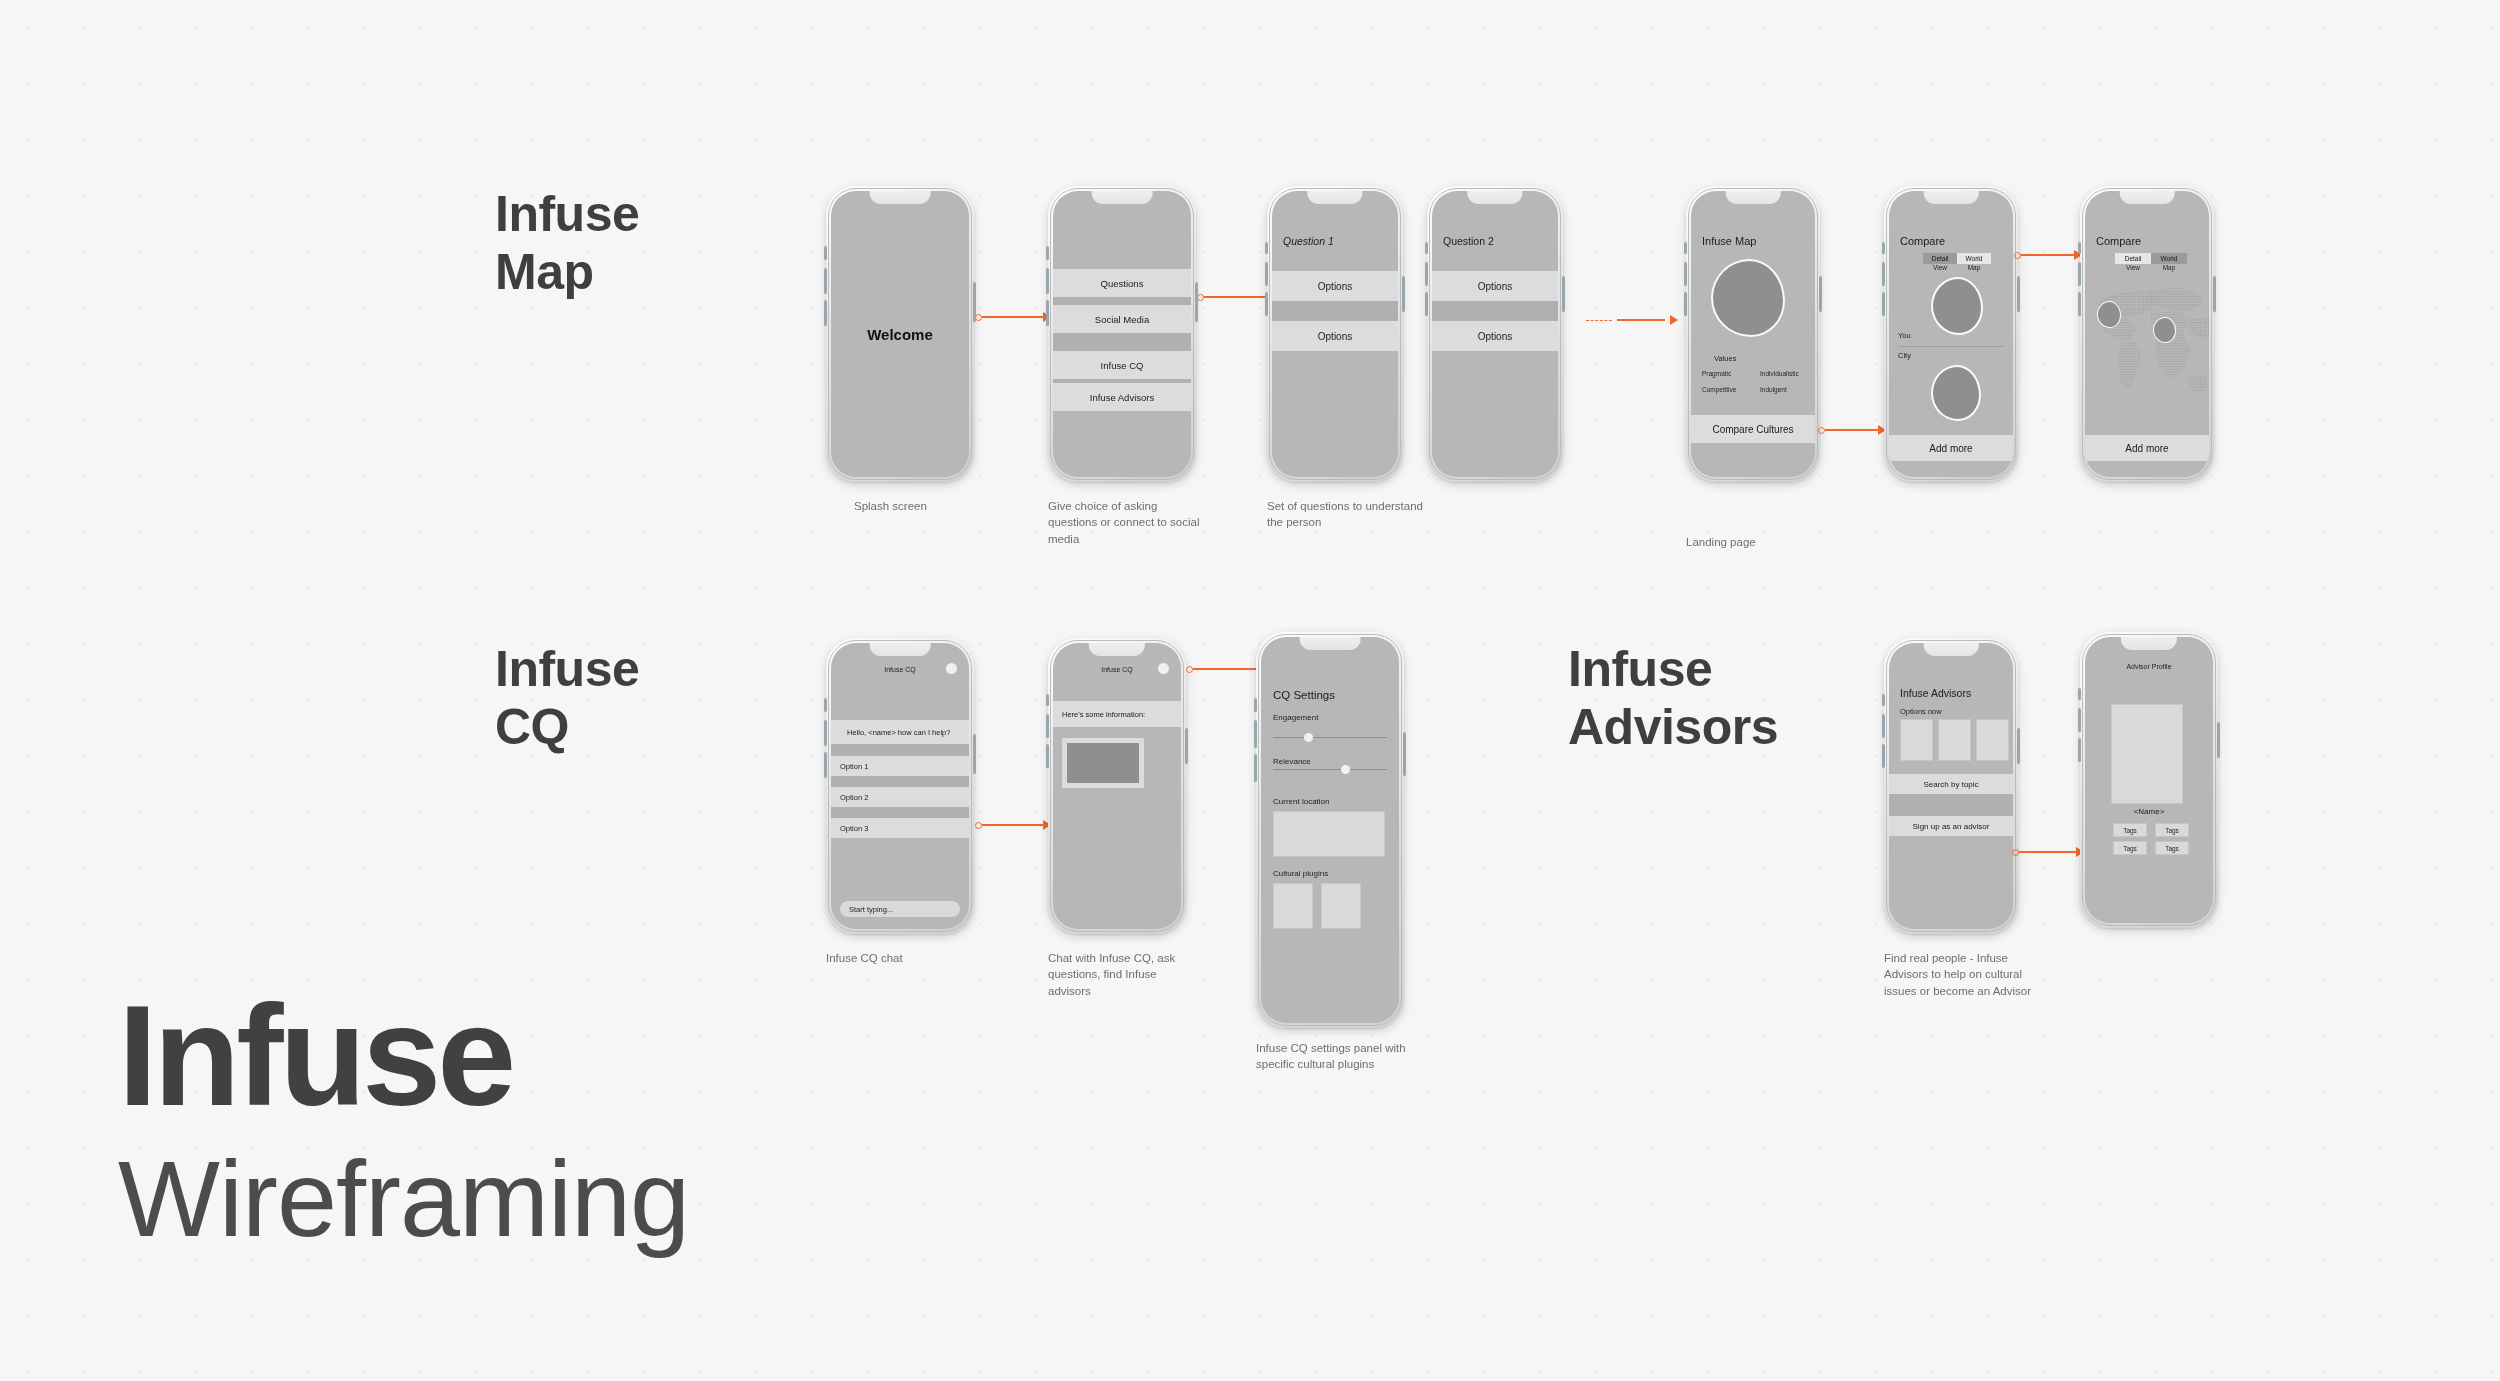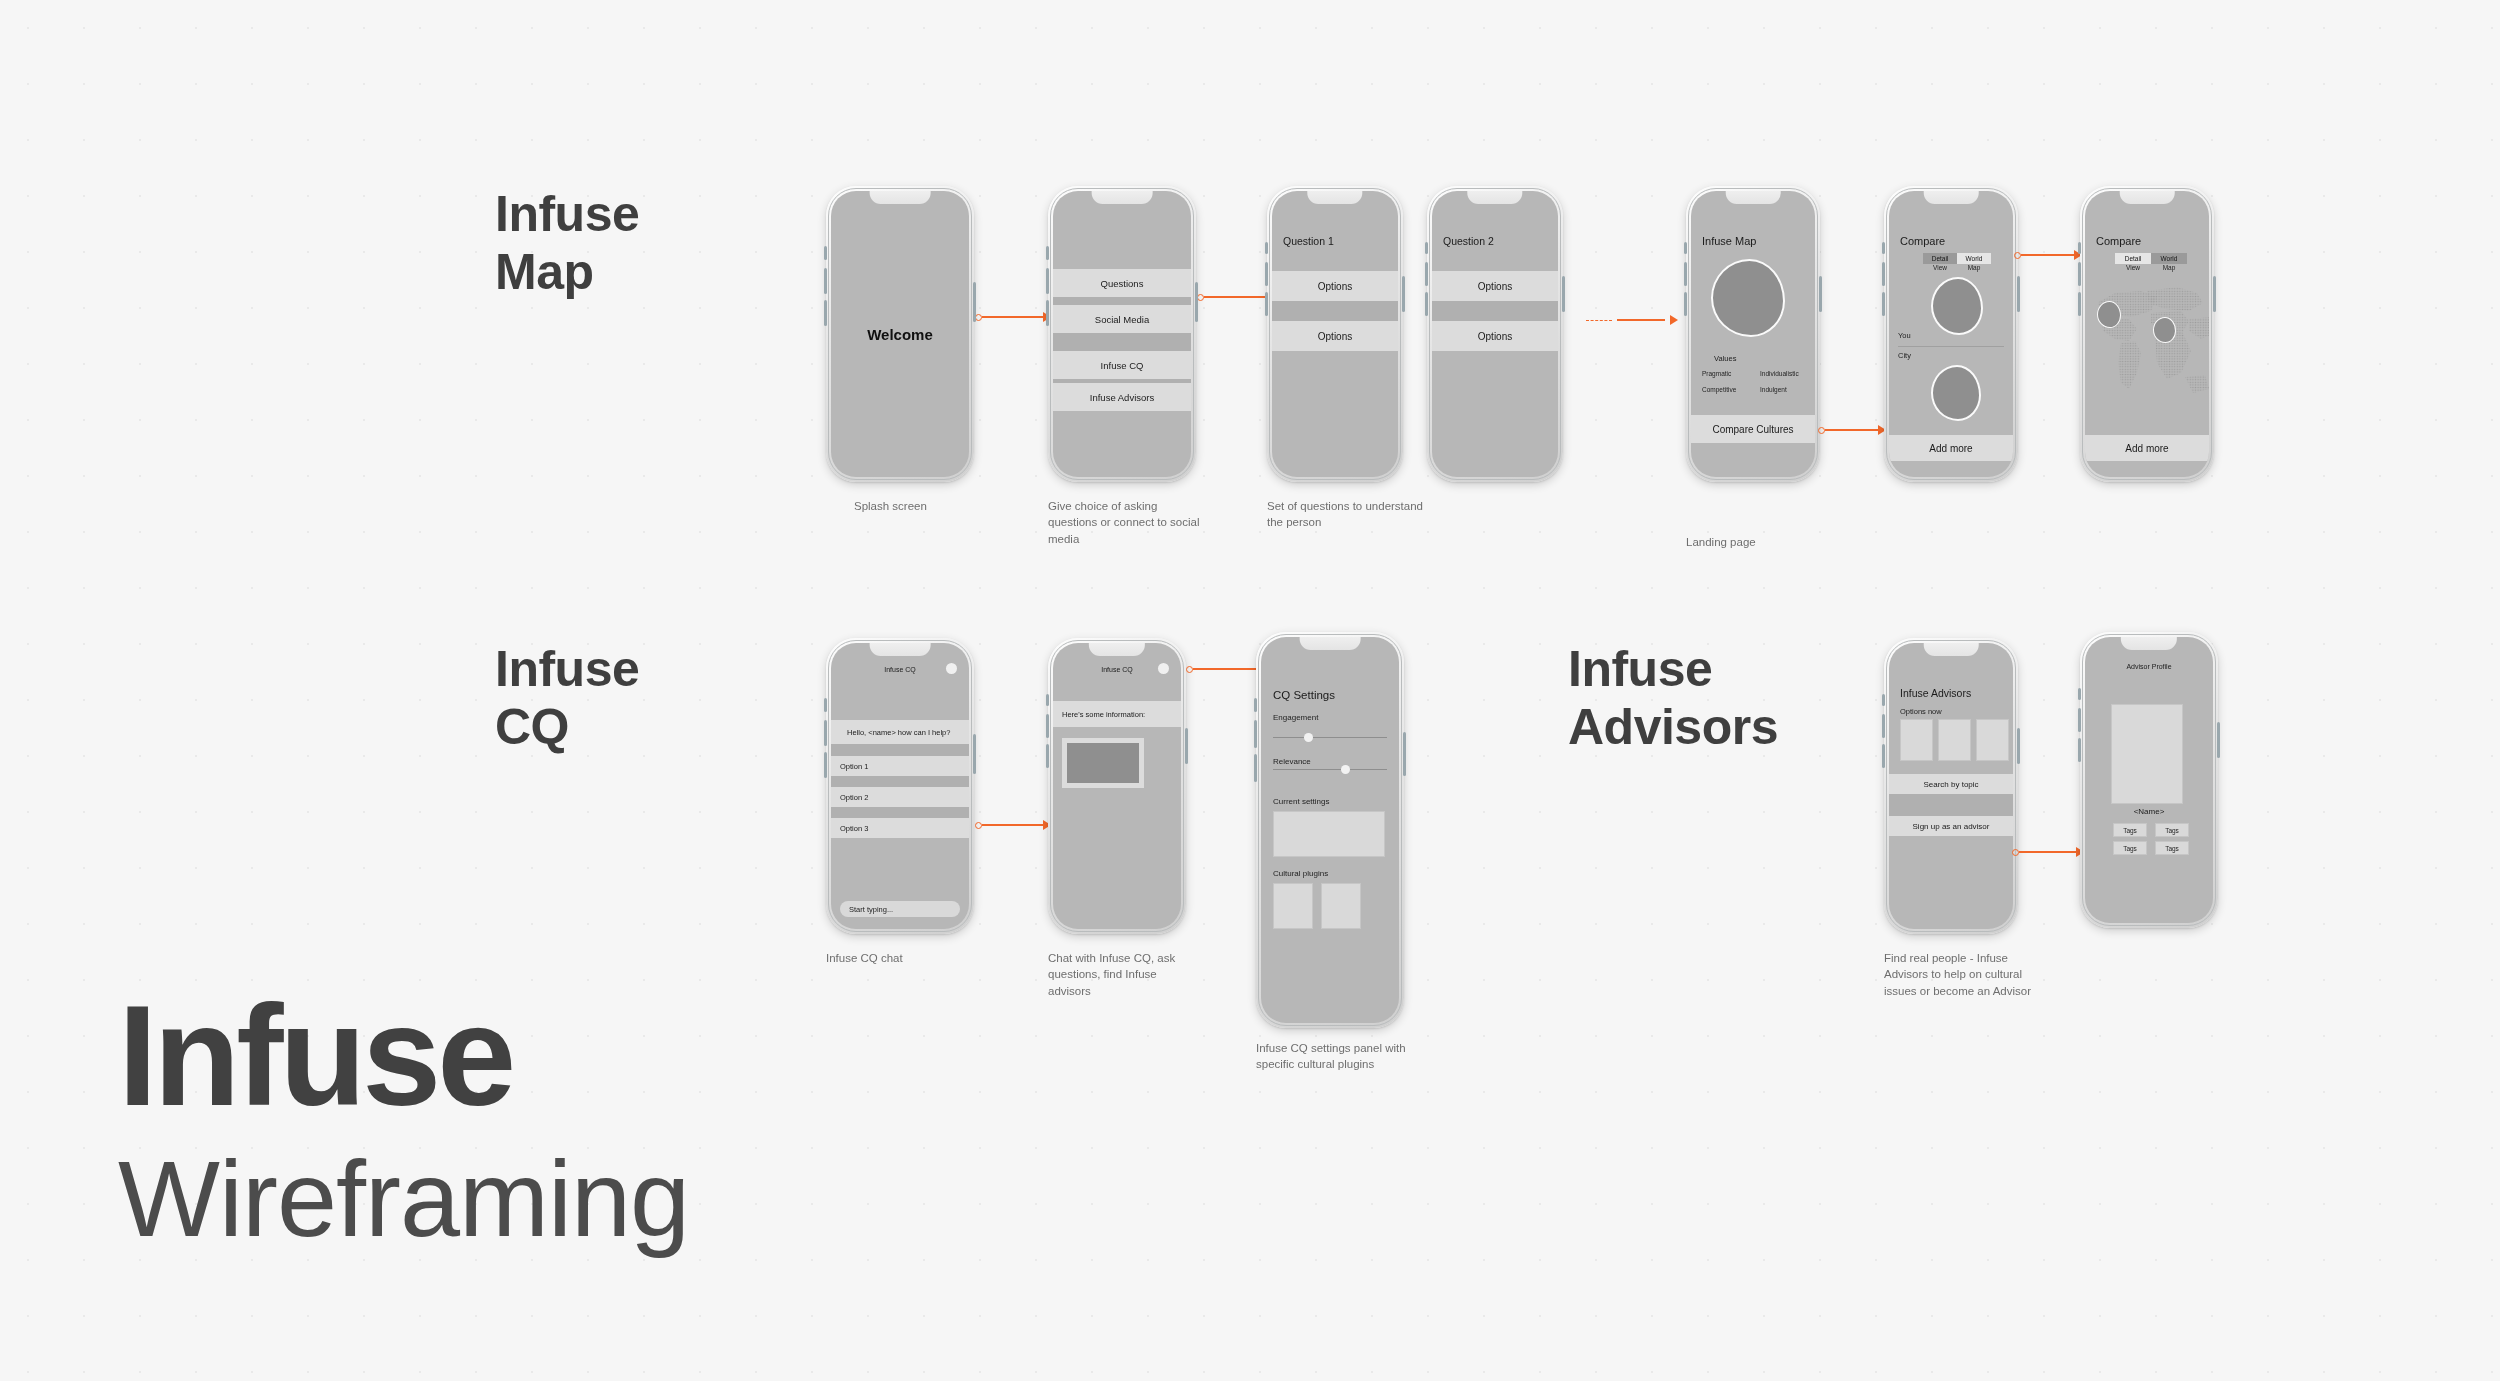--- a/index.html
+++ b/index.html
@@ -181,21 +181,21 @@
   </div>
 
   <div class="phone" style="left:1267px; top:186px; width:136px; height:296px;">
     <div class="frame">
       <div class="btn-l" style="top:56px; height:12px;"></div>
       <div class="btn-l" style="top:76px; height:24px;"></div>
       <div class="btn-l" style="top:106px; height:24px;"></div>
       <div class="btn-r" style="top:90px; height:36px;"></div>
       <div class="screen">
         <div class="notch"></div>
-        <div class="scr-title" style="left:11px; top:44px; font-size:10.5px;">Question 1</div>
+        <div class="scr-title" style="left:11px; top:44px; font-size:10.5px;font-style:italic;">Question 1</div>
         <div class="row-light" style="top:80px; height:30px; font-size:10px;">Options</div>
         <div class="row-mid" style="top:110px; height:20px;"></div>
         <div class="row-light" style="top:130px; height:30px; font-size:10px;">Options</div>
       </div>
     </div>
   </div>
   <div class="cap" style="left:1267px; top:498px; width:200px; font-size:11.5px;">Set of questions to understand
 the person</div>
 
   <div class="phone" style="left:1427px; top:186px; width:136px; height:296px;">
@@ -387,21 +387,21 @@
       <div class="btn-r" style="top:100px; height:44px;"></div>
       <div class="screen">
         <div class="notch"></div>
         <div class="scr-title" style="left:12px; top:52px; font-size:11.5px;">CQ Settings</div>
         <div class="scr-label" style="left:12px; top:76px; font-size:8px;">Engagement</div>
         <div class="slider-track" style="left:12px; right:12px; top:100px;"></div>
         <div class="slider-knob" style="left:43px; top:96px; width:9px; height:9px;"></div>
         <div class="scr-label" style="left:12px; top:120px; font-size:8px;">Relevance</div>
         <div class="slider-track" style="left:12px; right:12px; top:132px;"></div>
         <div class="slider-knob" style="left:80px; top:128px; width:9px; height:9px;"></div>
-        <div class="scr-label" style="left:12px; top:160px; font-size:8px;">Current settings</div>
+        <div class="scr-label" style="left:12px; top:160px; font-size:8px;">Current location</div>
         <div class="box-light" style="left:12px; top:174px; width:112px; height:46px;"></div>
         <div class="scr-label" style="left:12px; top:232px; font-size:8px;">Cultural plugins</div>
         <div class="box-light" style="left:12px; top:246px; width:40px; height:46px;"></div>
         <div class="box-light" style="left:60px; top:246px; width:40px; height:46px;"></div>
       </div>
     </div>
   </div>
   <div class="cap" style="left:1256px; top:1040px; width:180px; font-size:11.5px;">Infuse CQ settings panel with
 specific cultural plugins</div>
 

